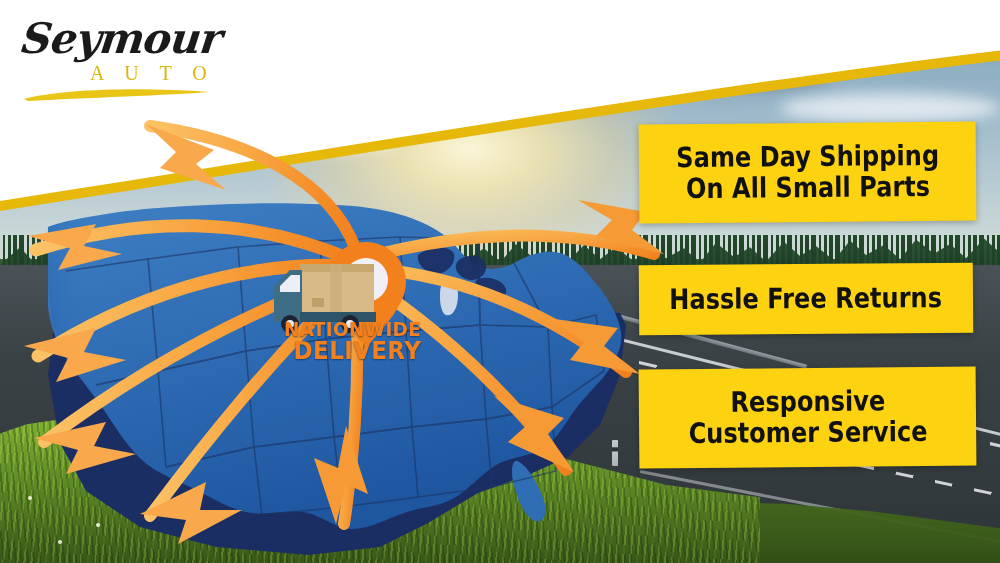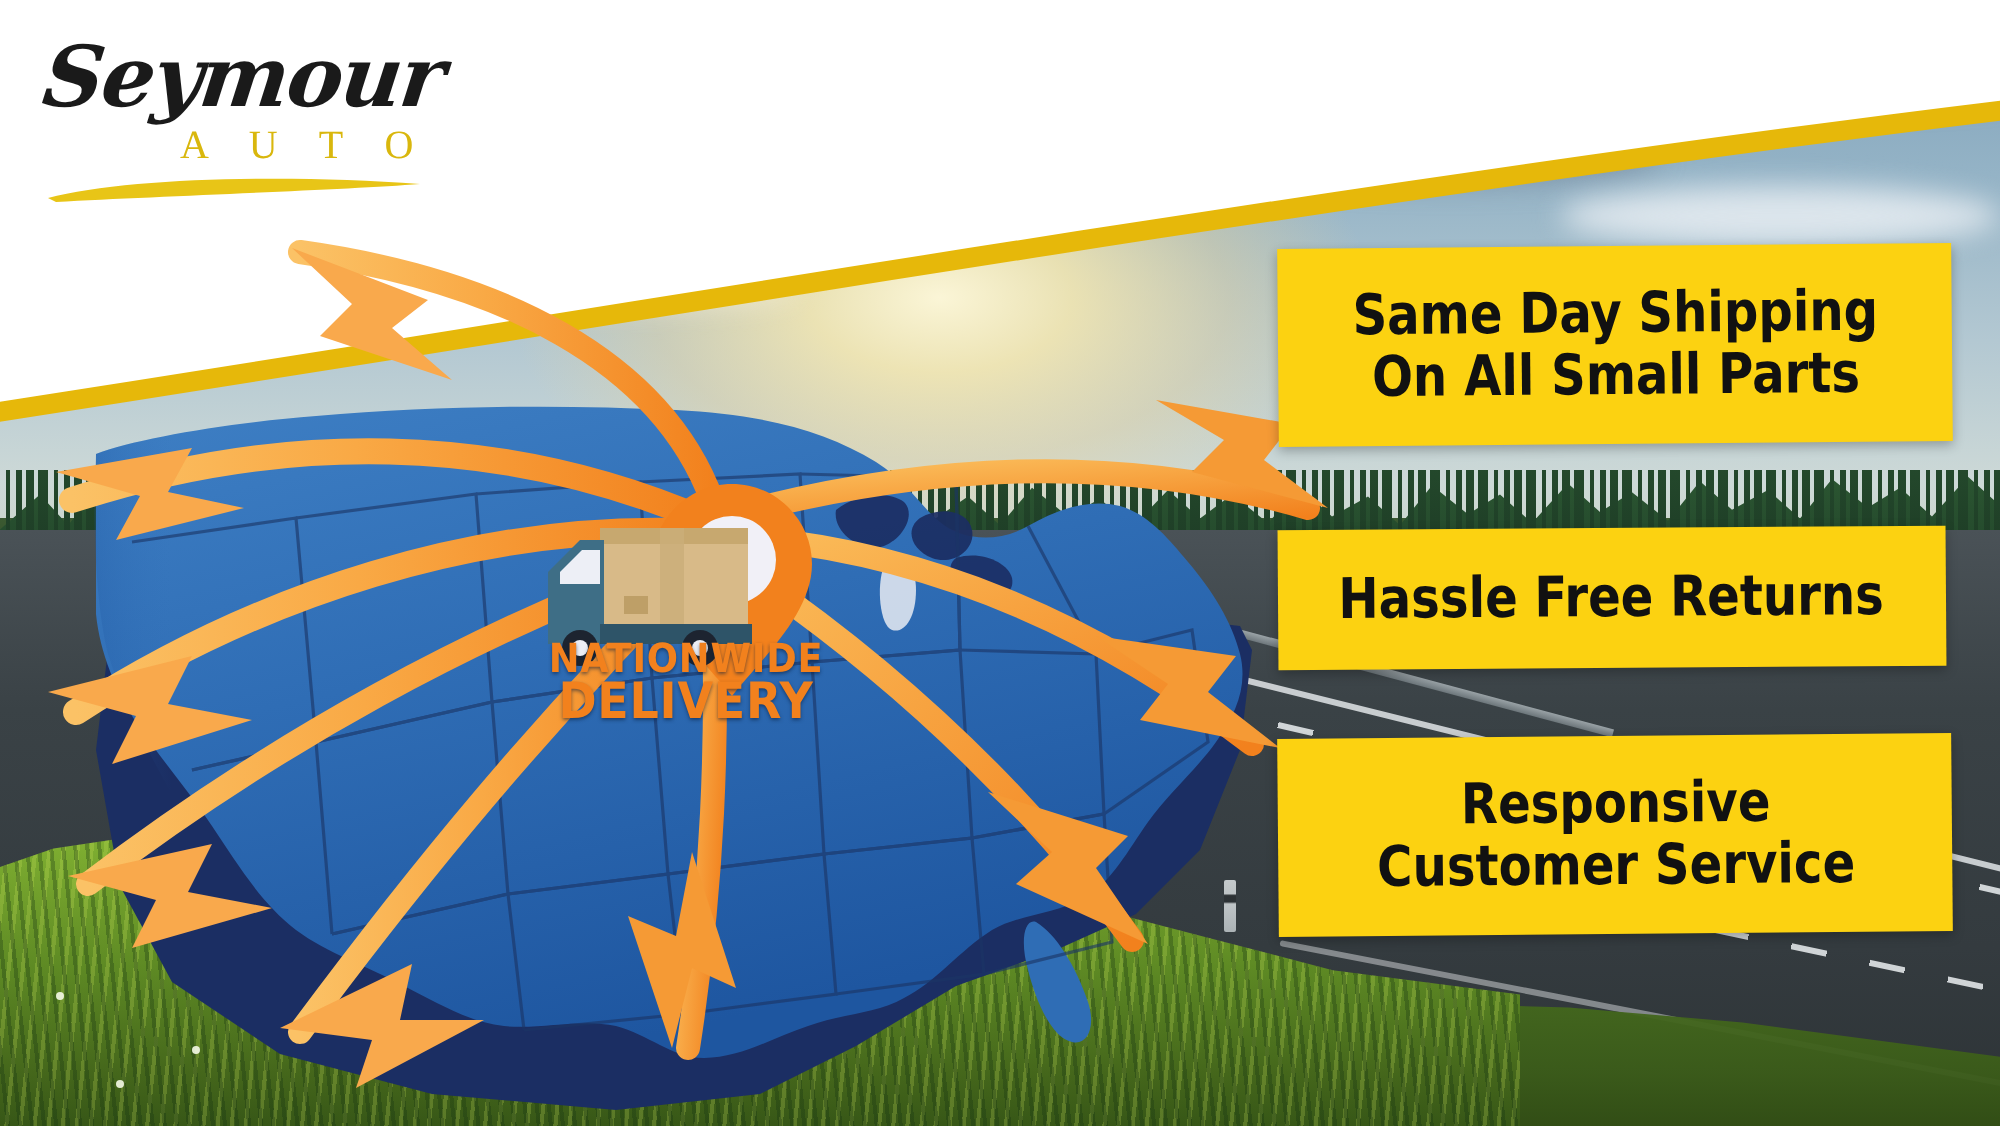--- a/index.html
+++ b/index.html
@@ -113,21 +113,21 @@
   .map-wrap{ position:absolute; left:8px; top:175px; width:660px; height:370px; }
   .map-svg{ width:100%; height:100%; overflow:visible; }
 
   
   .arrows{ position:absolute; left:0; top:120px; width:700px; height:420px; overflow:visible; }
 
   
   .delivery{ position:absolute; left:268px; top:236px; width:150px; height:130px; }
   .nation-label{
     position:absolute; left:258px; top:320px; width:170px;
-    text-align:center; line-height:.96;
+    text-align:right; line-height:.96;
     color:#f2811d;
     font-weight:900;
     letter-spacing:.4px;
     text-shadow:0 1px 2px rgba(10,30,60,.55);
     font-family:"DejaVu Sans", sans-serif;
   }
   .nation-label .l1{ display:block; font-size:20px; transform:scaleX(.92); }
   .nation-label .l2{ display:block; font-size:25px; transform:scaleX(.92); }
 
   

